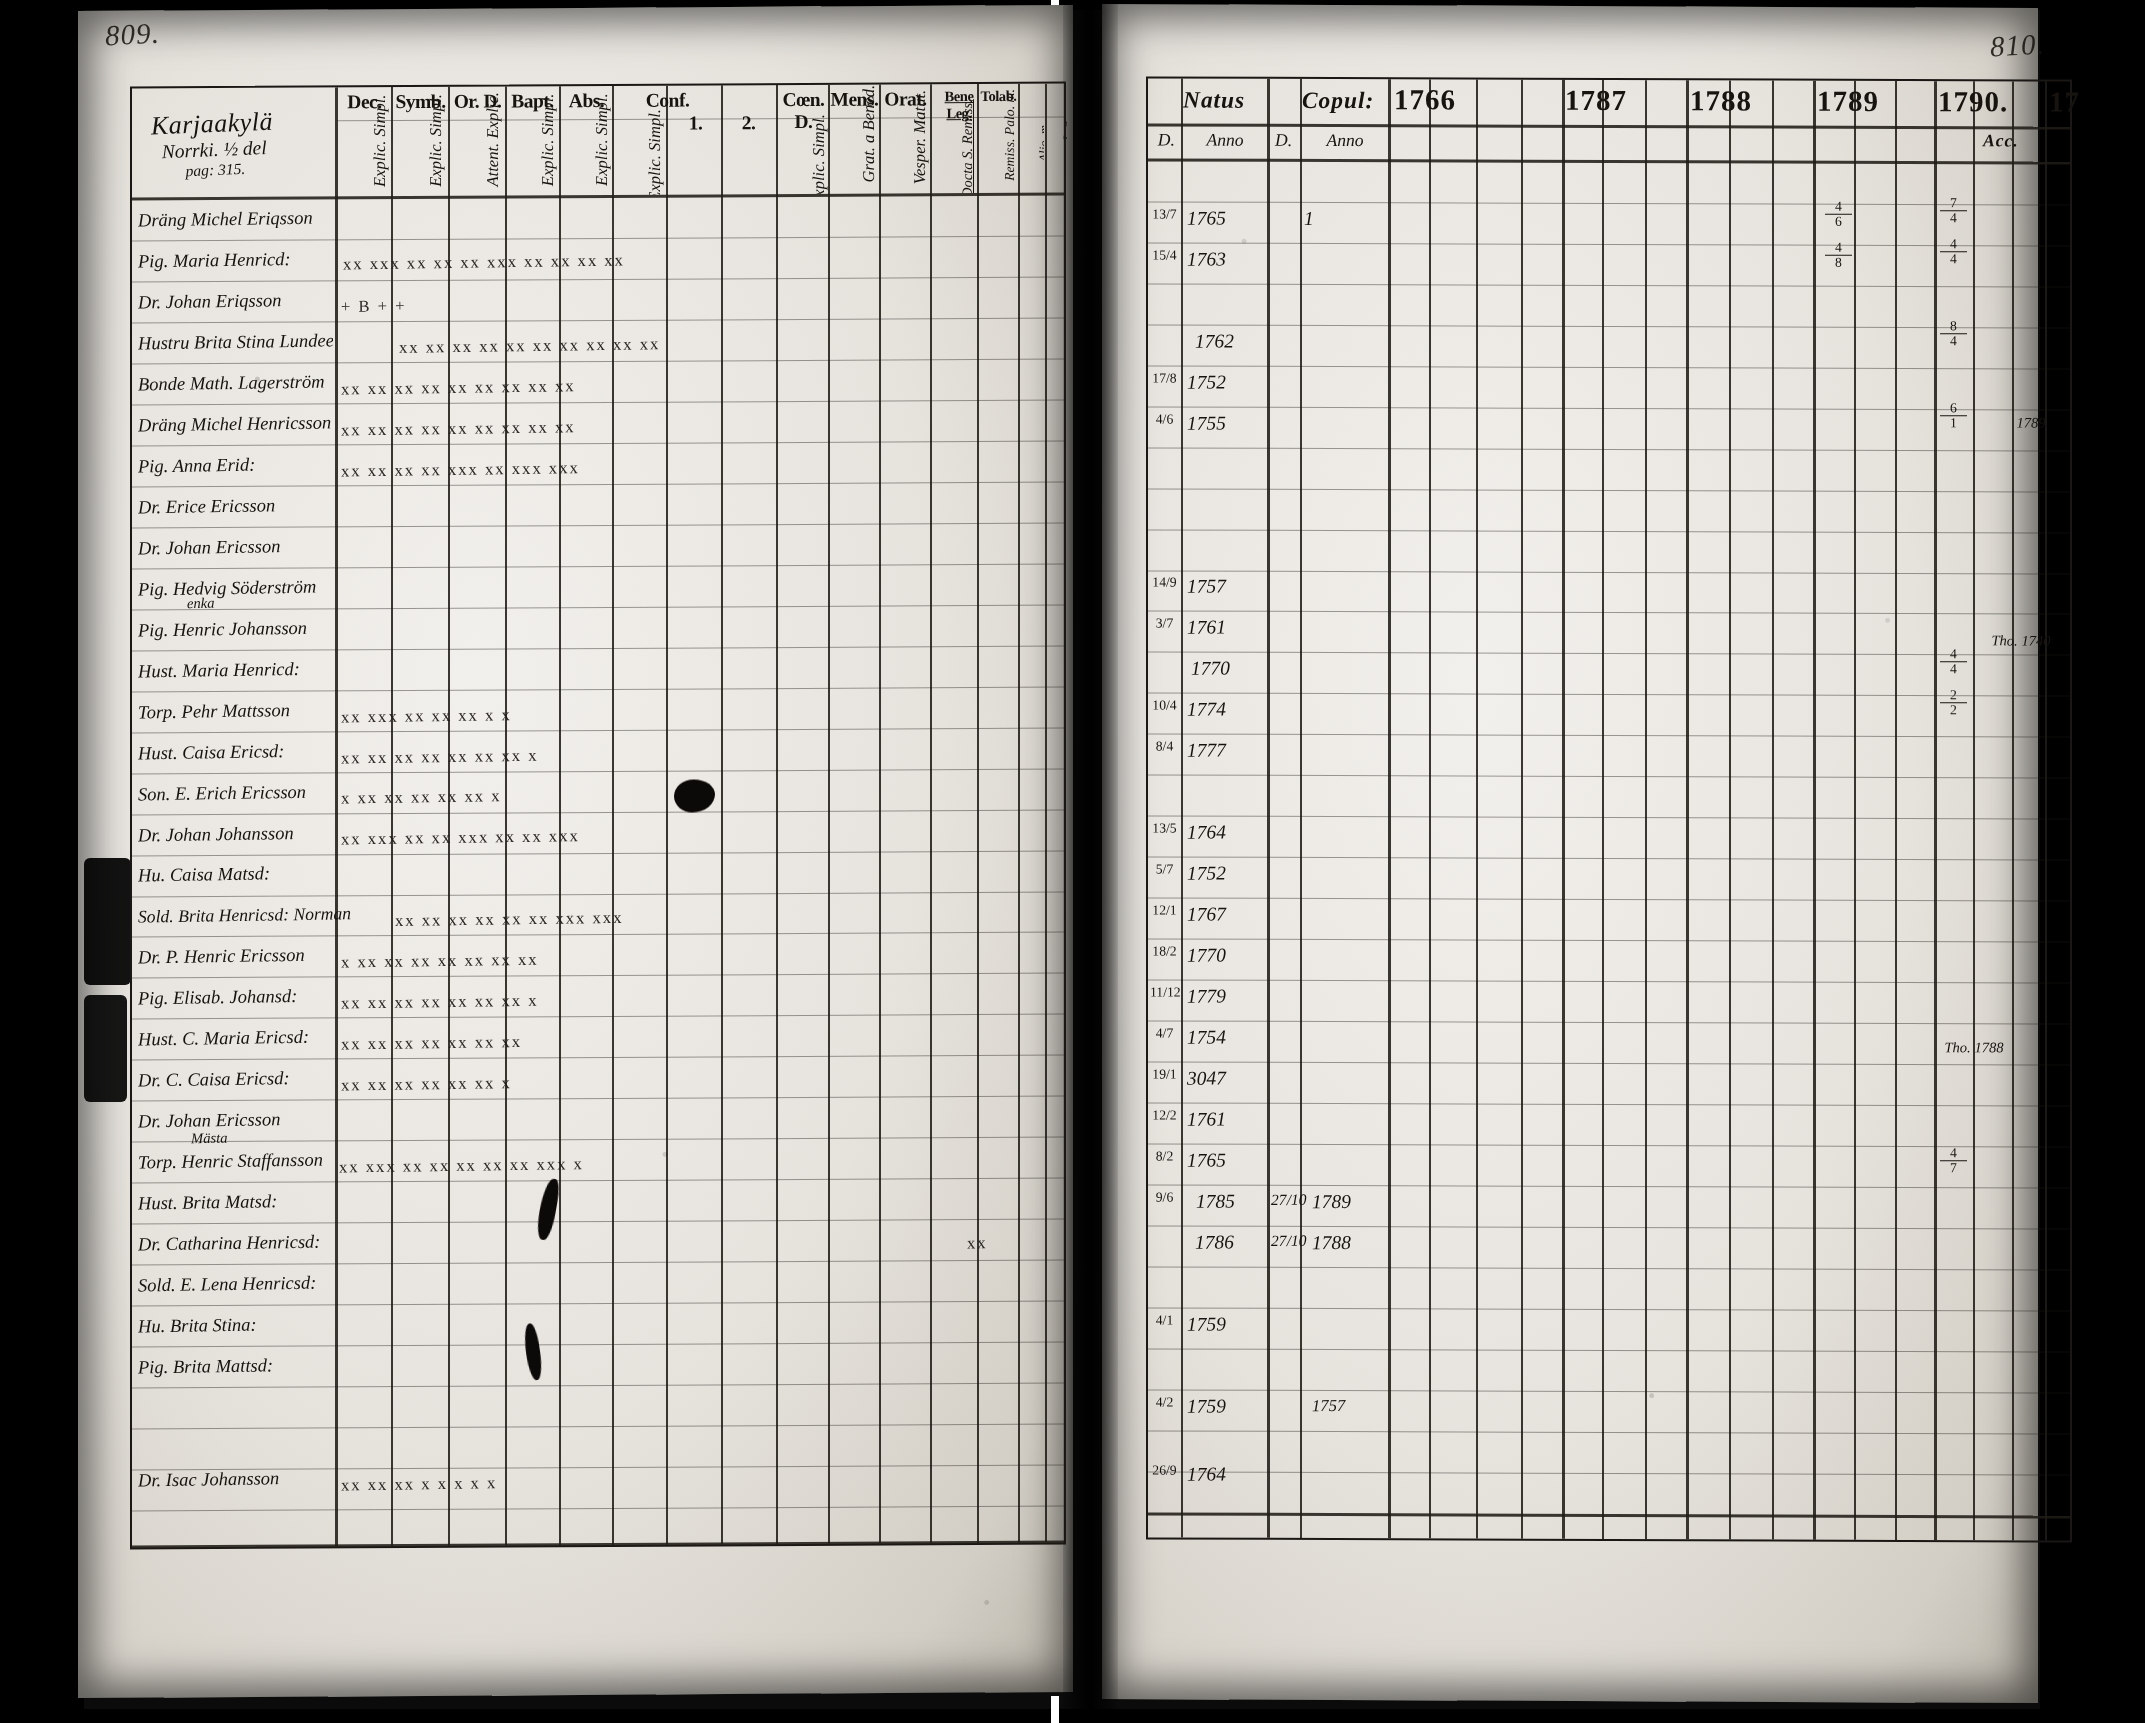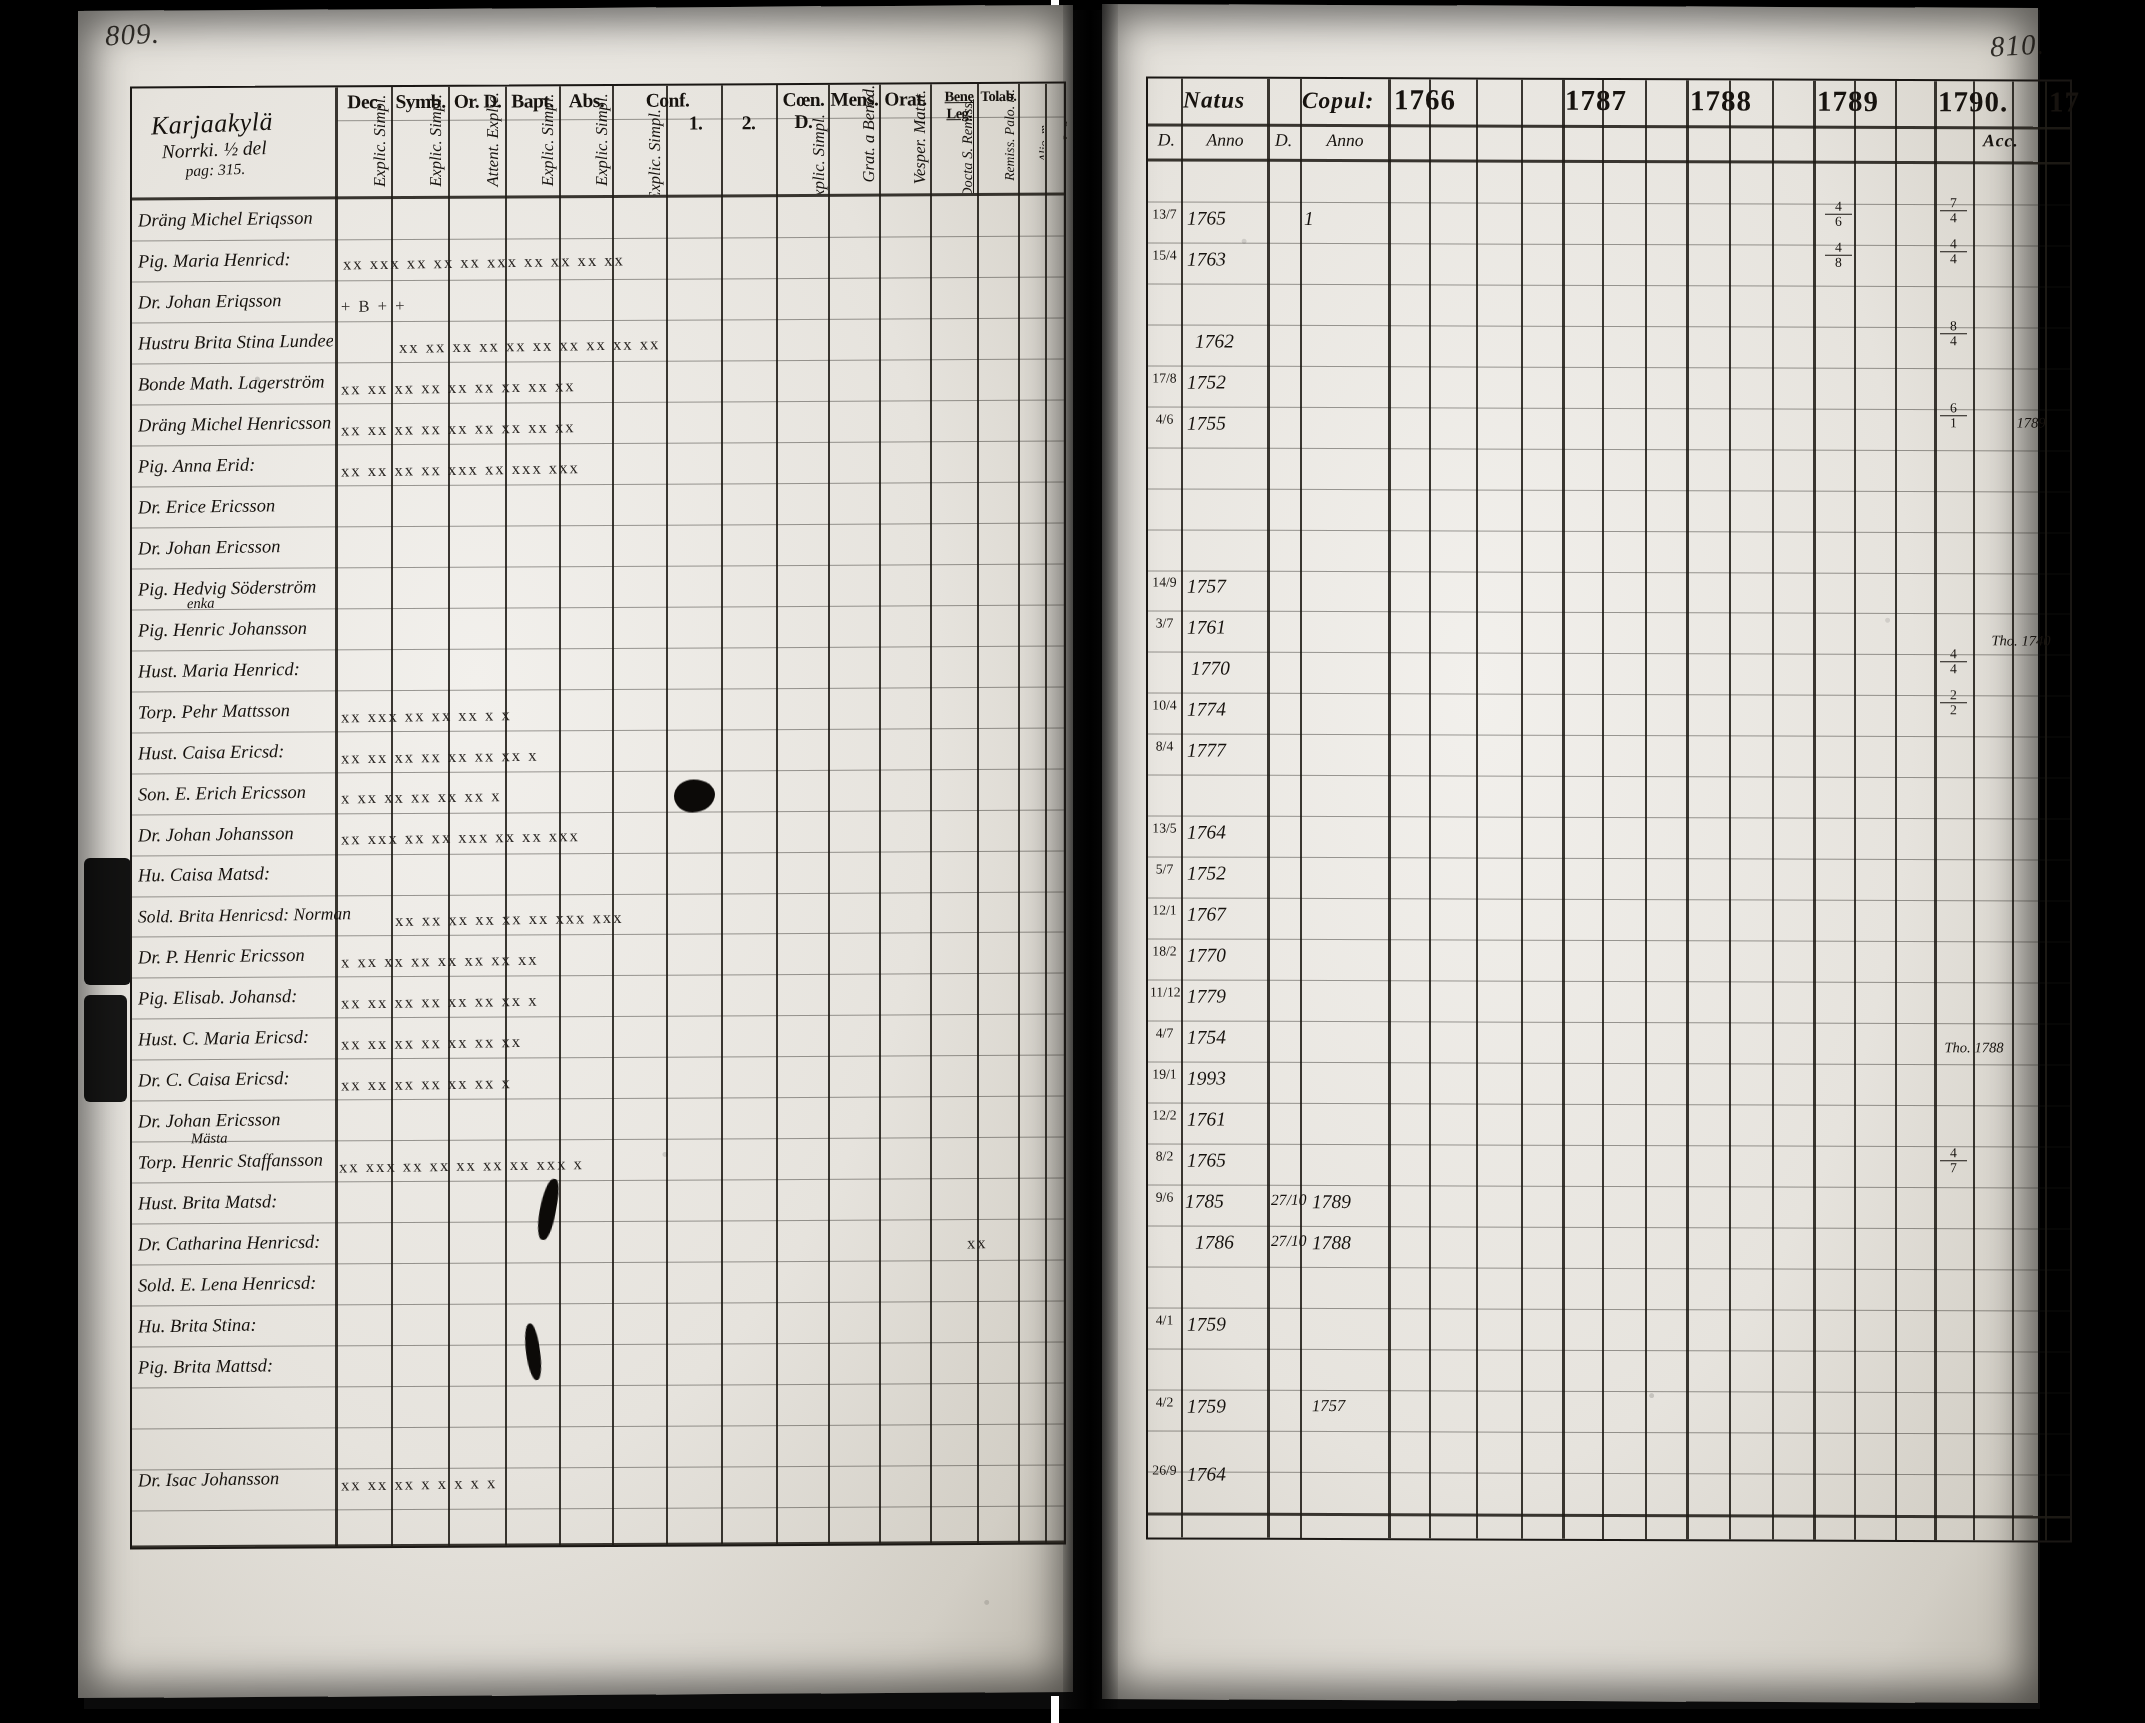--- a/index.html
+++ b/index.html
@@ -685,36 +685,36 @@
     <div class="yearcell" style="left:39px;top:907px;">1779</div>
 
     <div class="fraccell" style="left:2px;top:948px;width:29px;">
       <span class="n">4/7</span>
     </div>
     <div class="yearcell" style="left:39px;top:948px;">1754</div>
 
     <div class="fraccell" style="left:2px;top:989px;width:29px;">
       <span class="n">19/1</span>
     </div>
-    <div class="yearcell" style="left:39px;top:989px;">1993</div>
+    <div class="yearcell" style="left:39px;top:989px;">3047</div>
 
     <div class="fraccell" style="left:2px;top:1030px;width:29px;">
       <span class="n">12/2</span>
     </div>
     <div class="yearcell" style="left:39px;top:1030px;">1761</div>
 
     <div class="fraccell" style="left:2px;top:1071px;width:29px;">
       <span class="n">8/2</span>
     </div>
     <div class="yearcell" style="left:39px;top:1071px;">1765</div>
 
     <div class="fraccell" style="left:2px;top:1112px;width:29px;">
       <span class="n">9/6</span>
     </div>
-    <div class="yearcell" style="left:37px;top:1112px;">1785</div>
+    <div class="yearcell" style="left:48px;top:1112px;">1785</div>
     <div class="yearcell" style="left:123px;top:1112px;font-size:15.6px;">27/10</div>
     <div class="yearcell" style="left:164px;top:1112px;">1789</div>
 
     <div class="yearcell" style="left:47px;top:1153px;">1786</div>
     <div class="yearcell" style="left:123px;top:1153px;font-size:15.6px;">27/10</div>
     <div class="yearcell" style="left:164px;top:1153px;">1788</div>
 
     <div class="fraccell" style="left:2px;top:1235px;width:29px;">
       <span class="n">4/1</span>
     </div>

